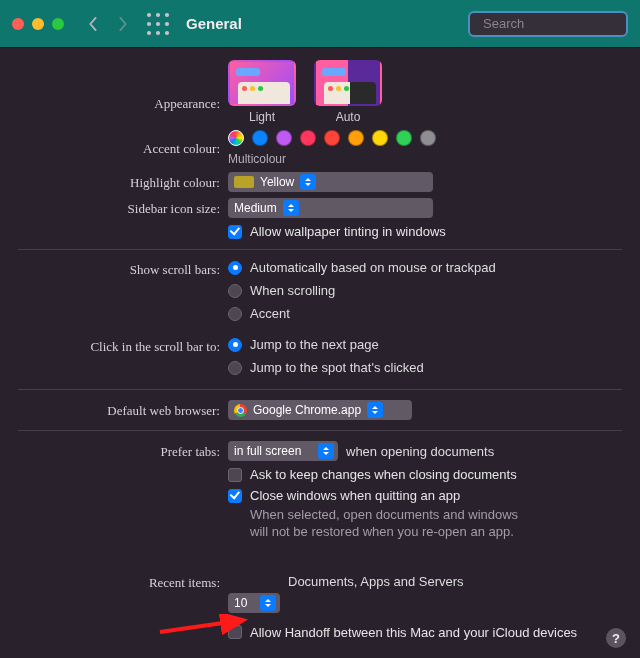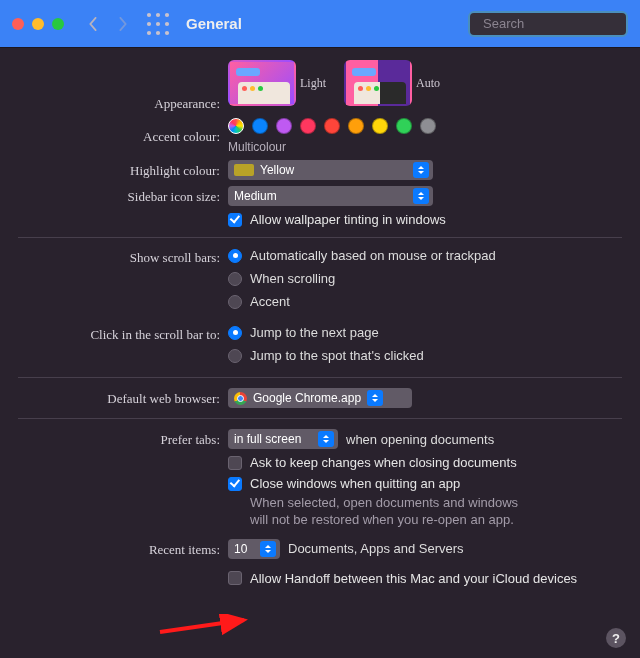--- a/index.html
+++ b/index.html
@@ -10,21 +10,21 @@
     font-size: 13px;
     color: #ddd;
     overflow: hidden;
     position: relative;
   }
   
   .toolbar {
     height: 48px;
     display: flex; align-items: center;
     padding: 0 12px;
-    background: #3b82f6;
+    background: #0f766e;
     border-bottom: 1px solid #1c171f;
     gap: 8px;
   }
   .traffic { display: flex; gap: 8px; margin-right: 10px; }
   .t-dot { width: 12px; height: 12px; border-radius: 50%; }
   .t-close { background: #ff5f57; }
   .t-min  { background: #febc2e; }
   .t-max  { background: #28c840; }
   .nav-btn {
     width: 22px; height: 22px;
@@ -64,21 +64,21 @@
   .val-col { flex:1; display:flex; flex-direction:column; gap:4px; }
   .val-line { display:flex; align-items:center; gap:8px; flex-wrap:wrap; }
 
   hr.sep {
     border:none; border-top:1px solid #473f4c;
     margin: 10px 0;
   }
 
   
   .appearance-thumbs { display:flex; gap:18px; }
-  .ap-thumb { display:flex;flex-direction:row;align-items:center;gap:4px;font-family:Liberation Serif, serif; }
+  .ap-thumb { display:flex;flex-direction:column;align-items:center;gap:4px; }
   .ap-opt {
     width:68px;height:46px;border-radius:6px;
     border:2px solid transparent; position:relative;overflow:hidden;
   }
   .ap-opt.selected { border-color:#4a8fbd; }
   .thumb-light { background:linear-gradient(135deg,#ff5fa2,#9b4dff);}
   .thumb-dark  { background:linear-gradient(135deg,#7a1fa2,#2b0b5a);}
   .thumb-auto  { background:linear-gradient(90deg,#ff5fa2 0 50%,#5a2a9a 50% 100%);}
   .thumb-window{
     position:absolute;left:8px;top:20px;width:52px;height:26px;
@@ -109,24 +109,24 @@
   }
   .popup .stepper{
     width:16px;height:16px;background:#0a7aff;border-radius:3px;
     display:flex;flex-direction:column;align-items:center;justify-content:center;
   }
   .popup .stepper::before,.popup .stepper::after{
     content:"";width:0;height:0;border-left:3px solid transparent;border-right:3px solid transparent;
   }
   .popup .stepper::before{border-bottom:3px solid #fff;margin-bottom:2px;}
   .popup .stepper::after{border-top:3px solid #fff;}
-  .popup.w-205{width:205px;justify-content:space-between}
+  .popup.w-205{width:205px;}
   .popup.w-160{width:184px;justify-content:flex-start}
   .popup.w-110{width:110px;}
-  .popup.w-52 {width:52px;}
+  .popup.w-52 {width:52px;margin-top:42px;}
   .popup .swatch-sq{width:20px;height:12px;background:#b8a227;border-radius:2px;}
   .popup .left{display:flex;align-items:center;gap:6px}
   .chrome-ico{width:13px;height:13px;border-radius:50%;background:conic-gradient(#ea4335 0 120deg,#34a853 120deg 240deg,#fbbc05 240deg 360deg);position:relative}
   .chrome-ico::after{content:"";position:absolute;inset:3px;border-radius:50%;background:#4285f4;border:1.5px solid #fff}
 
   
   .chk{width:14px;height:14px;border-radius:3px;border:1px solid #6a6370;background:#4e4753;display:flex;align-items:center;justify-content:center}
   .chk.on{background:#0a7aff;border-color:#0a7aff}
   .chk.on::after{content:"";width:4px;height:7px;border:solid #fff;border-width:0 2px 2px 0;transform:rotate(40deg) translate(-1px,-1px)}
   .chk-label{color:#e5e5e5}

